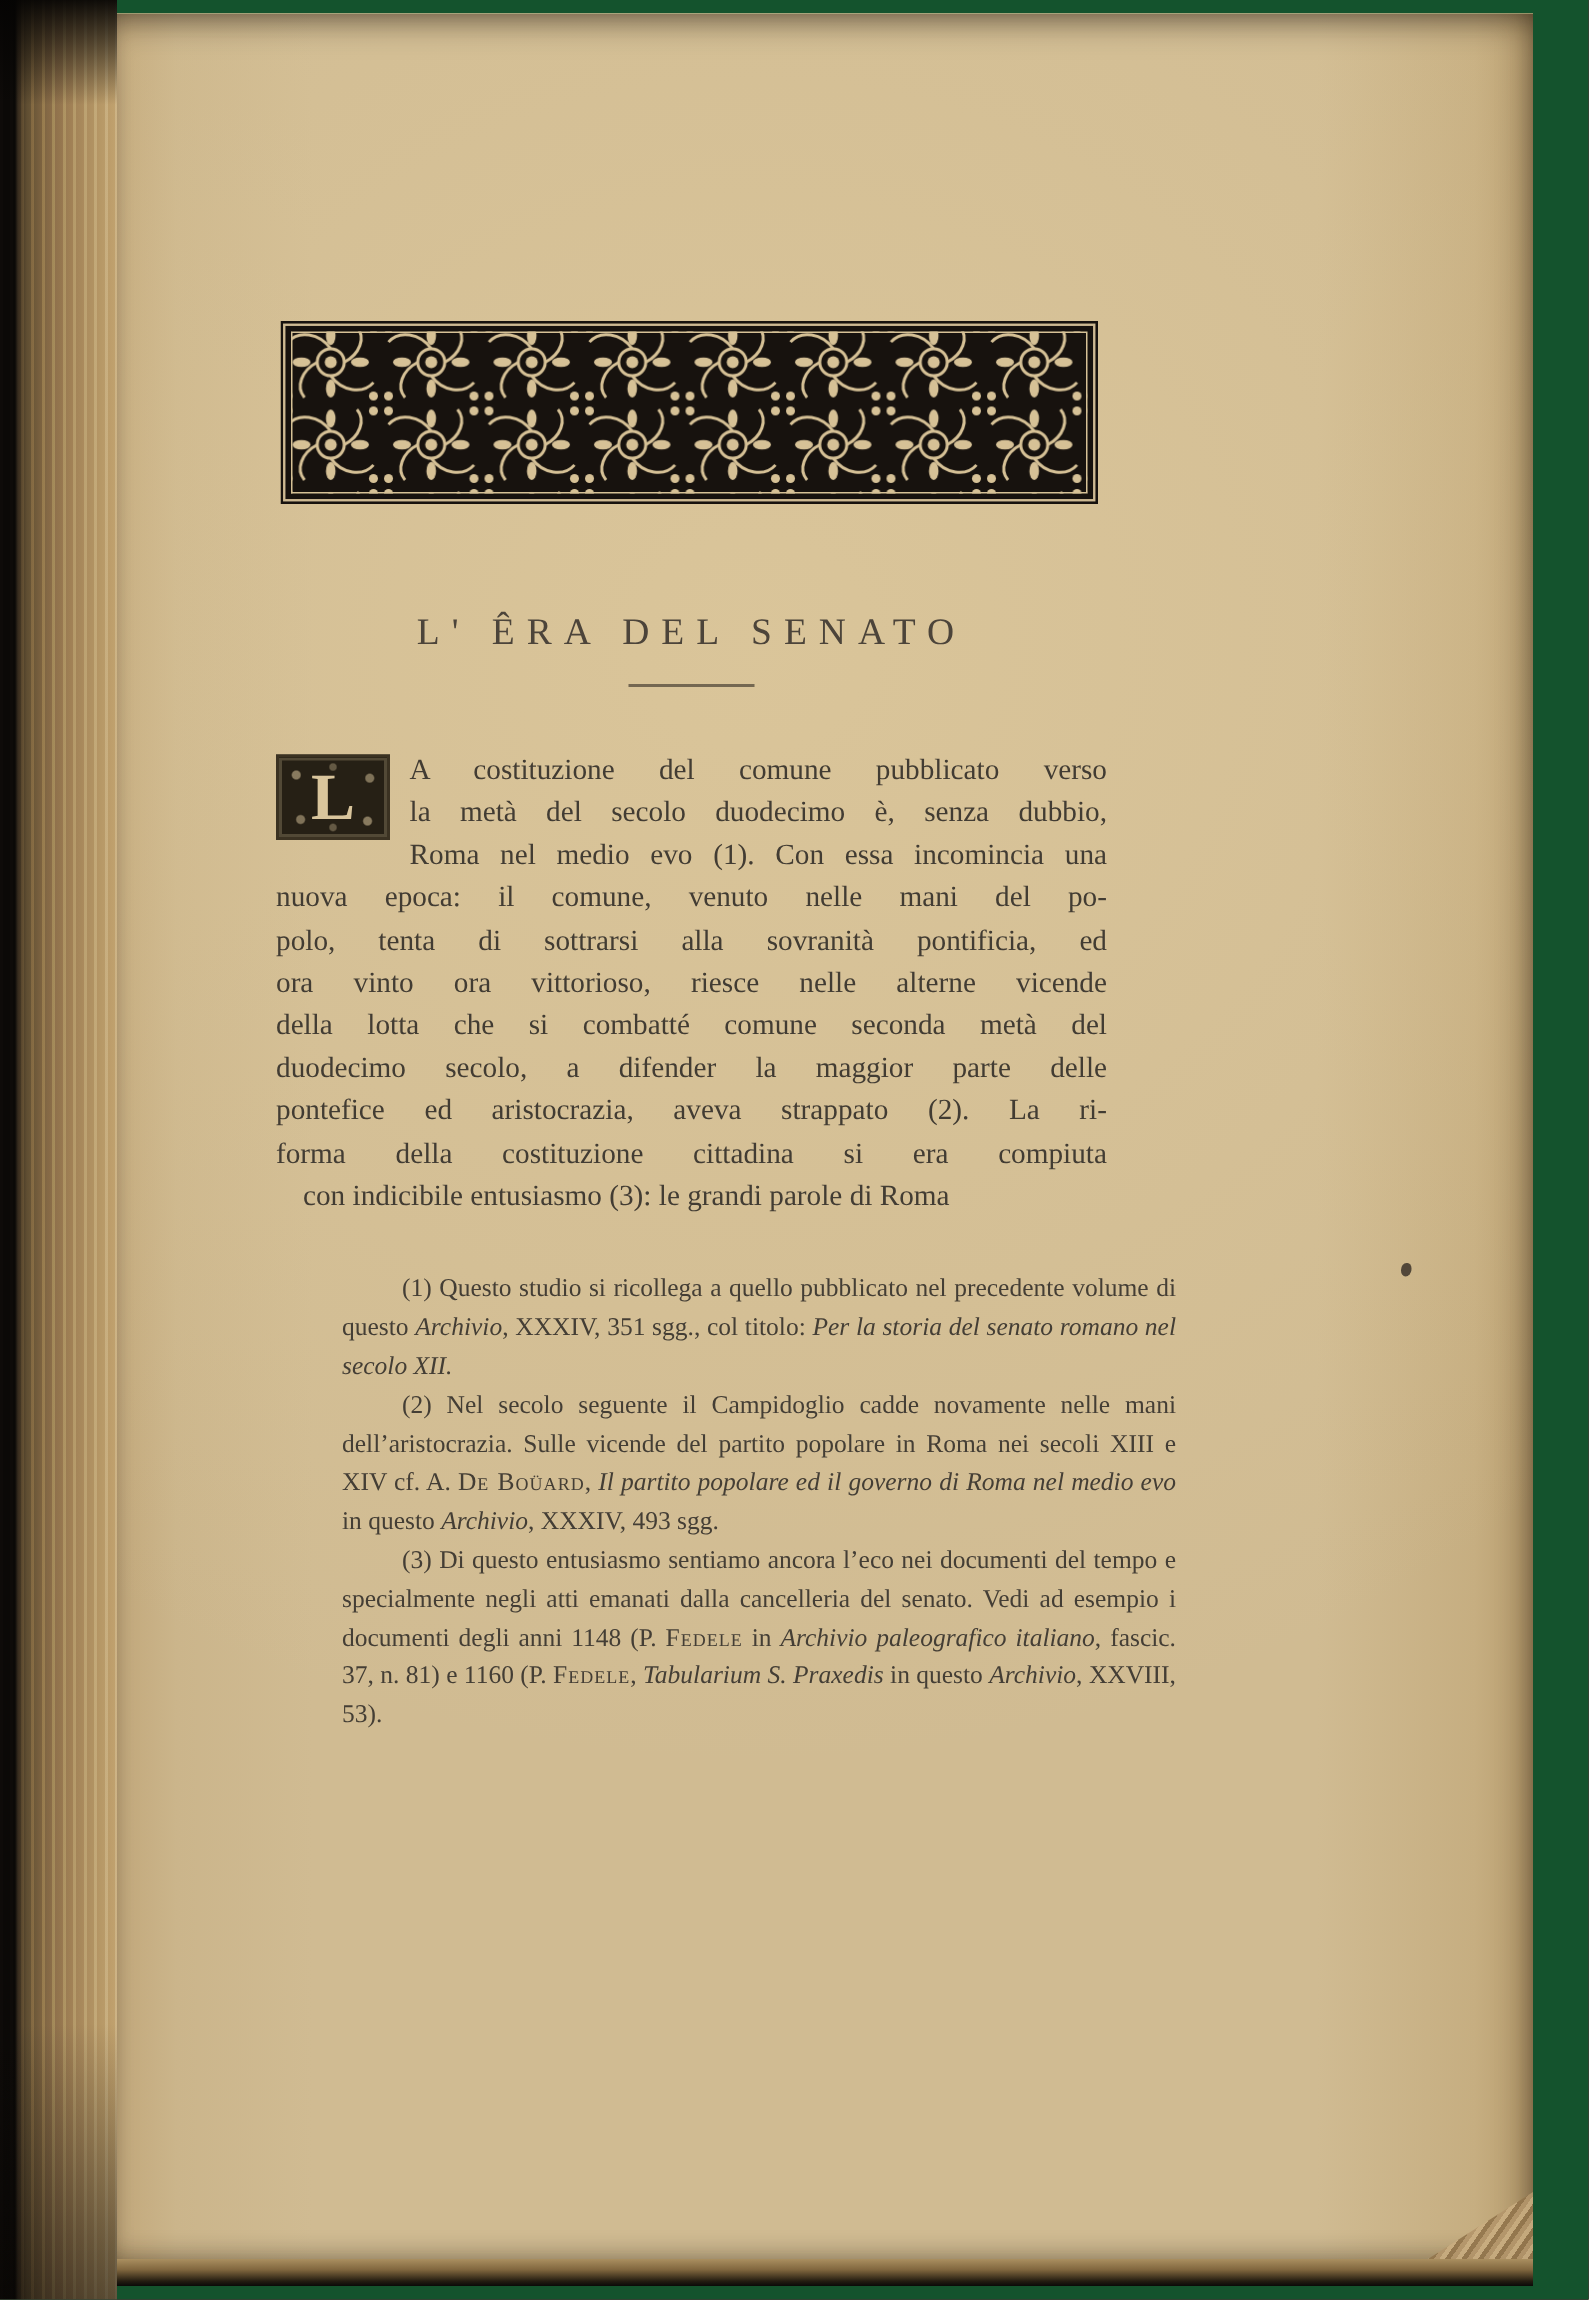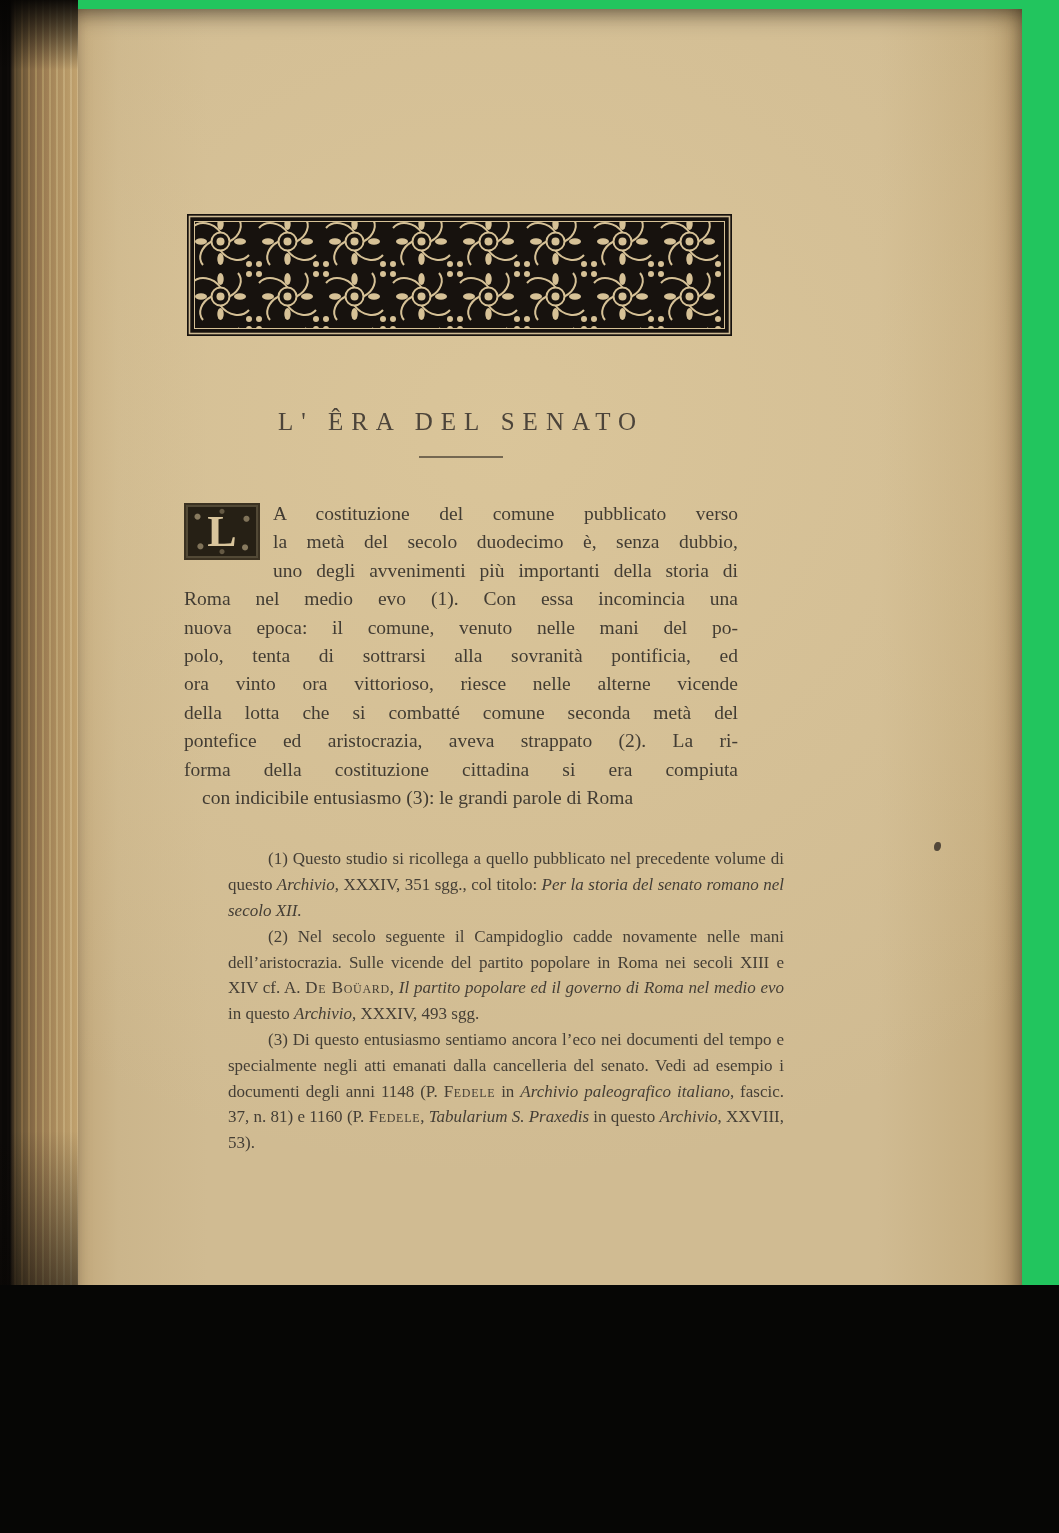--- a/index.html
+++ b/index.html
@@ -1,22 +1,22 @@
 <!DOCTYPE html>
 <html><head>
 <meta charset="utf-8">
 <style>
   * { box-sizing: border-box; margin: 0; padding: 0; }
   html, body { background: #060605; }
   body { font-family: "Liberation Serif", "DejaVu Serif", serif; }
 
   .scene {
     position: relative;
-    width: 1059px; height: 1285px;
-    background: #22c55e;
+    width: 1059px; height: 1533px;
+    background: #14532d;
     overflow: hidden;
   }
 
   
   .edges-left {
     position: absolute; left: 0; top: 0; width: 78px; height: 100%;
     background: linear-gradient(90deg,
       #0c0a08 0px, #0c0a08 10px, #3f3222 12px, #6d5939 18px,
       #866c46 26px, #9a7f55 36px, #a98d60 46px, #b69a6c 58px,
       #c1a677 70px, #c8ac7e 78px);
@@ -182,26 +182,26 @@
       <h1 class="title">L' ÊRA DEL SENATO</h1>
 
       <div class="title-rule"></div>
 
       <div class="body">
         <div class="dropcap">
           <span>L</span>
         </div>
       <div class="t-line">A costituzione del comune pubblicato verso</div>
           <div class="t-line">la metà del secolo duodecimo è, senza dubbio,</div>
-          <div class="t-line">uno degli avvenimenti più importanti della storia di</div>
           <div class="t-line">Roma nel medio evo (1). Con essa incomincia una</div>
           <div class="t-line">nuova epoca: il comune, venuto nelle mani del po-</div>
           <div class="t-line">polo, tenta di sottrarsi alla sovranità pontificia, ed</div>
           <div class="t-line">ora vinto ora vittorioso, riesce nelle alterne vicende</div>
           <div class="t-line">della lotta che si combatté comune seconda metà del</div>
+          <div class="t-line">duodecimo secolo, a difender la maggior parte delle</div>
           <div class="t-line">pontefice ed aristocrazia, aveva strappato (2). La ri-</div>
           <div class="t-line">forma della costituzione cittadina si era compiuta</div>
           <div class="t-line">con indicibile entusiasmo (3): le grandi parole di Roma</div>
         </div>
 
       <div class="footnotes">
         <p class="footnote"><span class="seg-normal">(1) Questo studio si ricollega a quello pubblicato nel precedente volume di questo </span><span class="seg-italic">Archivio</span><span class="seg-normal">, XXXIV, 351 sgg., col titolo: </span><span class="seg-italic">Per la storia del senato romano nel secolo XII.</span></p>
         <p class="footnote"><span class="seg-normal">(2) Nel secolo seguente il Campidoglio cadde novamente nelle mani dell’aristocrazia. Sulle vicende del partito popolare in Roma nei secoli XIII e XIV cf. A. </span><span class="seg-smallcaps">De Boüard</span><span class="seg-normal">, </span><span class="seg-italic">Il partito popolare ed il governo di Roma nel medio evo</span><span class="seg-normal"> in questo </span><span class="seg-italic">Archivio</span><span class="seg-normal">, XXXIV, 493 sgg.</span></p>
         <p class="footnote"><span class="seg-normal">(3) Di questo entusiasmo sentiamo ancora l’eco nei documenti del tempo e specialmente negli atti emanati dalla cancelleria del senato. Vedi ad esempio i documenti degli anni 1148 (P. </span><span class="seg-smallcaps">Fedele</span><span class="seg-normal"> in </span><span class="seg-italic">Archivio paleografico italiano</span><span class="seg-normal">, fascic. 37, n. 81) e 1160 (P. </span><span class="seg-smallcaps">Fedele</span><span class="seg-normal">, </span><span class="seg-italic">Tabularium S. Praxedis</span><span class="seg-normal"> in questo </span><span class="seg-italic">Archivio</span><span class="seg-normal">, XXVIII, 53).</span></p>
       </div>

